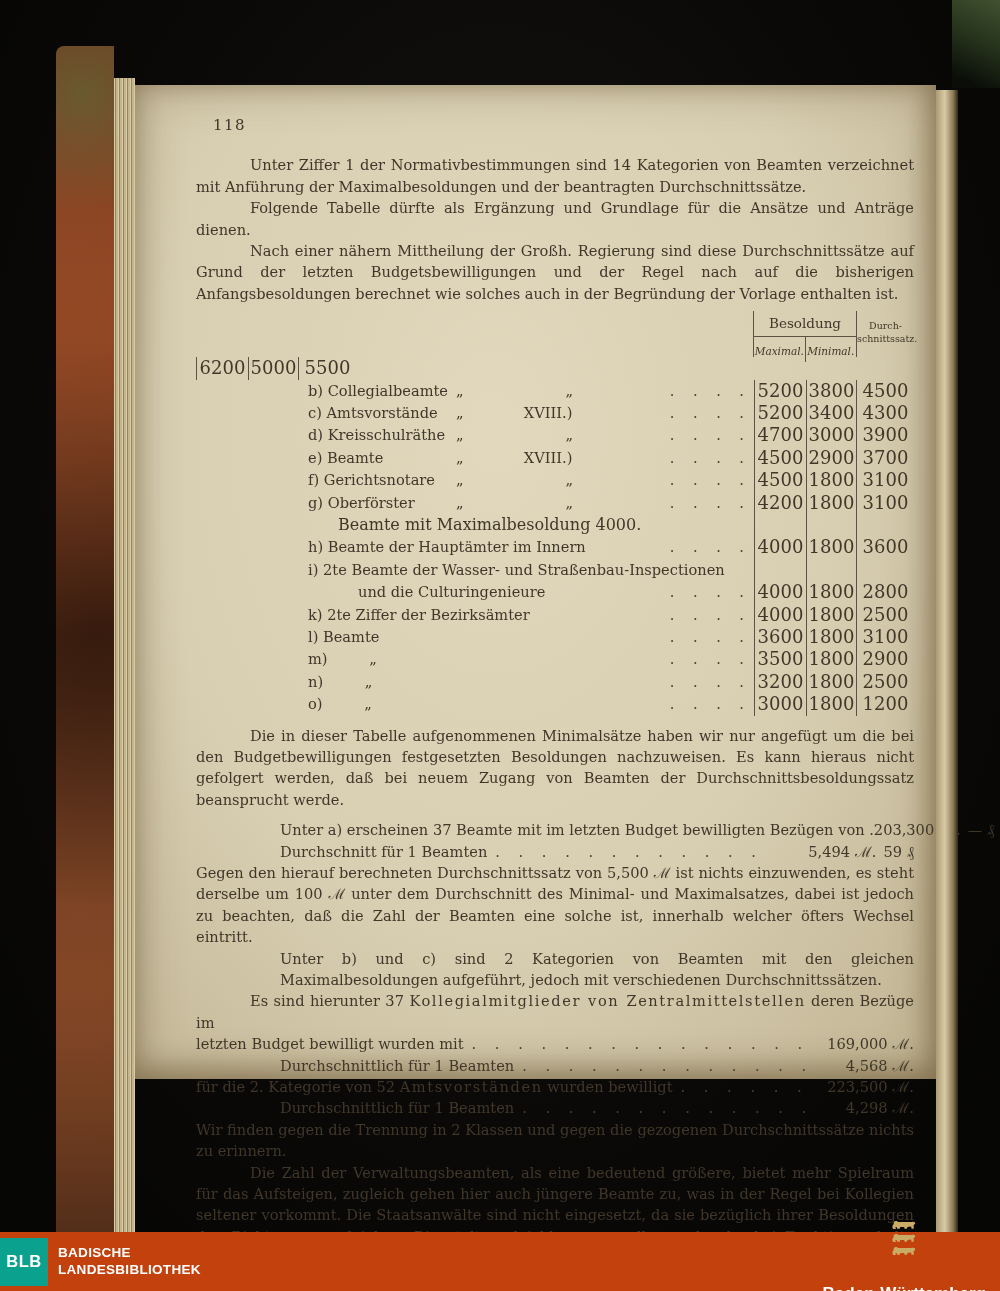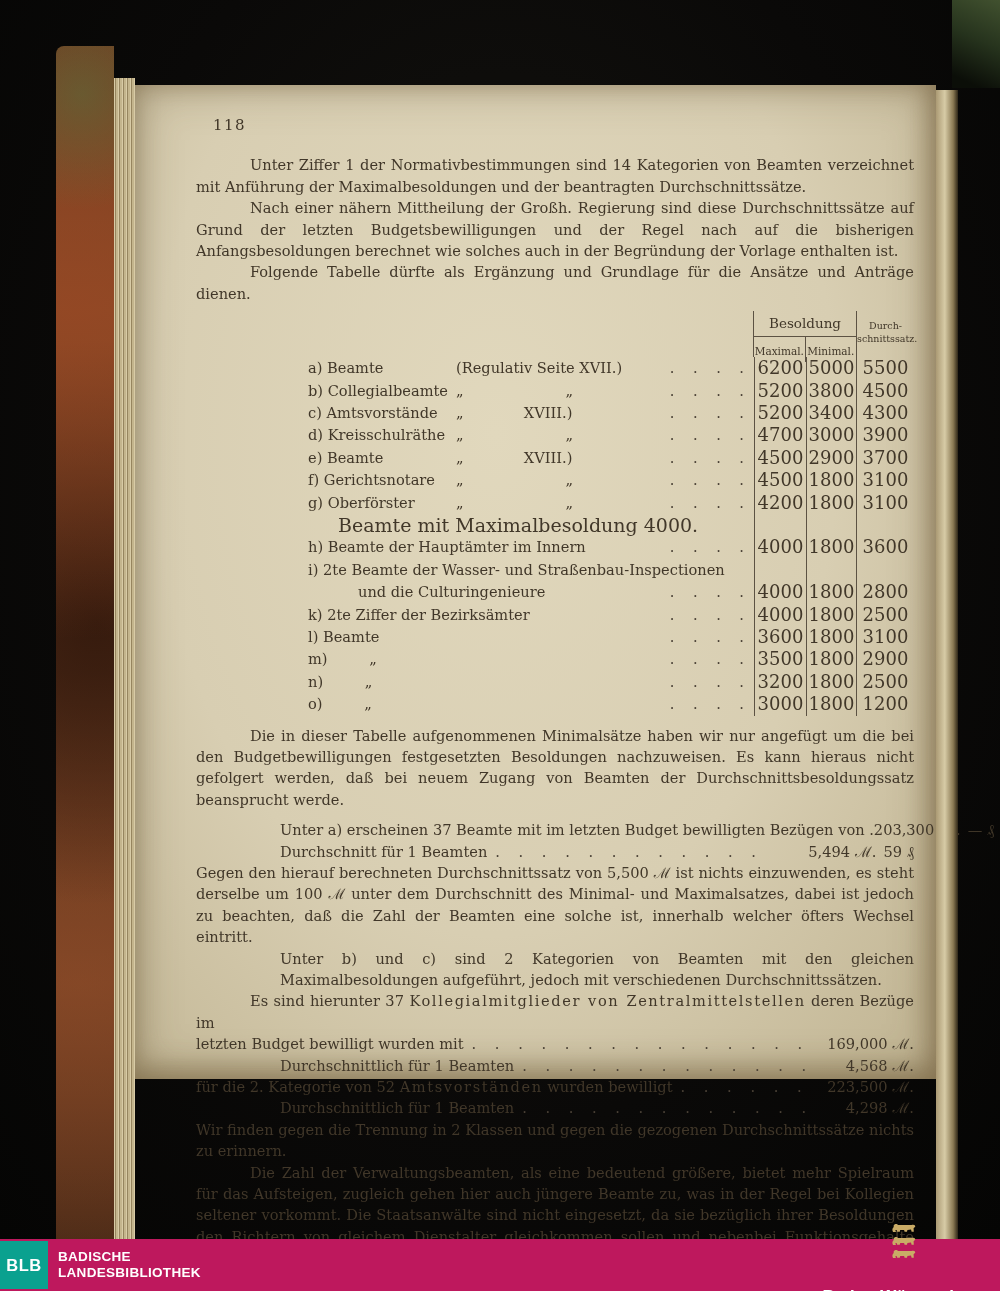--- a/index.html
+++ b/index.html
@@ -35,26 +35,26 @@
   .ind{text-indent:54px;}
   .gap-top{margin-top:9px;}
 
   
   .stable{margin:7px 0 9px 0;text-align:left;}
   .st-head{display:flex;height:46px;font-family:"DejaVu Serif",serif;}
   .st-headspace{flex:1;}
   .hd-group{width:102px;border-left:1px solid #5c5243;display:flex;flex-direction:column;}
   .hd-title{text-align:center;font-size:13.5px;font-weight:normal;padding:2px 0 1px 0;border-bottom:1px solid #5c5243;}
   .hd-sub{display:flex;flex:1;font-size:10.5px;}
-  .hd-sub span{flex:1;text-align:center;padding-top:4px;}
+  .hd-sub span{flex:1;text-align:center;padding-top:4px;font-style:italic;}
   .hd-sub span + span{border-left:1px solid #5c5243;}
   .hd-col3{width:58px;border-left:1px solid #5c5243;font-size:9.5px;text-align:center;padding-top:9px;line-height:1.3;box-sizing:border-box;}
   .st-row{display:flex;height:22.4px;}
   .st-label{flex:1;display:flex;overflow:hidden;padding-left:112px;line-height:22.4px;}
-  .st-label.sec{padding-left:142px;font-size:19px;}
+  .st-label.sec{padding-left:142px;font-size:16px;}
   .st-label.cont{padding-left:162px;}
   .st-name{white-space:pre;min-width:148px;}
   .st-ref{white-space:pre;}
   .st-dots{margin-left:auto;white-space:pre;padding-right:10px;color:#4a4136;}
   .st-dots::after{content:".    .    .    .";}
   .st-num{text-align:center;border-left:1px solid #5c5243;line-height:22.4px;font-size:18px;box-sizing:border-box;}
   .n1{width:52px;}.n2{width:50px;}.n3{width:58px;}
 
   
   .fin{display:flex;align-items:baseline;}
@@ -62,21 +62,21 @@
   .fin-label{white-space:nowrap;}
   .fin-gap{flex:1;}
   .fin-dots{flex:1;overflow:hidden;white-space:nowrap;margin:0 8px;color:#4a4136;}
   .fin-dots::after{content:". . . . . . . . . . . . . . . . . . . . . . . . . . . . . . . . . . . .";letter-spacing:7px;}
   .fin-amount{width:74px;text-align:right;white-space:nowrap;}
   .fin-unit{margin-left:5px;white-space:nowrap;}
   .fin-tail{margin-left:7px;white-space:nowrap;}
   .sperr{letter-spacing:1.6px;}
 
   
-  .footer{position:absolute;left:0;bottom:0;width:1000px;height:52px;background:#be185d;
+  .footer{position:absolute;left:0;bottom:0;width:1000px;height:59px;background:#c2410c;
     display:flex;align-items:center;font-family:"Liberation Sans",sans-serif;justify-content:space-between;}
   .blb-square{width:48px;height:48px;background:#0aa18f;color:#fff;display:flex;align-items:center;justify-content:center;
     font-weight:700;font-size:16.5px;letter-spacing:.5px;}
   .library-name{color:#fff;font-weight:700;font-size:13.5px;line-height:1.2;margin-left:10px;letter-spacing:.3px;}
   .footer-right{margin-left:auto;display:flex;align-items:center;gap:22px;margin-right:14px;flex-direction:column;}
   .state-name{color:#fff;font-weight:700;font-size:17px;}
 </style>
 </head>
 <body>
 
@@ -84,45 +84,40 @@
   <div class="spine"></div>
   <div class="stack-left"></div>
   <div class="cover-corner"></div>
 
   <div class="page">
     <div class="content">
 
       <div class="page-number">118</div>
 
       <p class="doc ind">Unter Ziffer 1 der Normativbestimmungen sind 14 Kategorien von Beamten verzeichnet mit Anführung der Maximalbesoldungen und der beantragten Durchschnittssätze.</p>
+      <p class="doc ind">Folgende Tabelle dürfte als Ergänzung und Grundlage für die Ansätze und Anträge dienen.</p>
       <p class="doc ind">Nach einer nähern Mittheilung der Großh. Regierung sind diese Durchschnittssätze auf Grund der letzten Budgetsbewilligungen und der Regel nach auf die bisherigen Anfangsbesoldungen berechnet wie solches auch in der Begründung der Vorlage enthalten ist.</p>
-      <p class="doc ind">Folgende Tabelle dürfte als Ergänzung und Grundlage für die Ansätze und Anträge dienen.</p>
 
       <div class="stable">
         <div class="st-head">
           <div class="st-headspace"></div>
           <div class="hd-group">
             <div class="hd-title">Besoldung</div>
             <div class="hd-sub">
               <span>Maximal.</span>
               <span>Minimal.</span>
             </div>
           </div>
           <div class="hd-col3">
             <div>Durch-</div>
             <div>schnittssatz.</div>
           </div>
         </div>
 
         <div class="st-row">
-          <div class="st-label">
-              <span class="st-name">a) Beamte</span>
-              <span class="st-ref">(Regulativ Seite XVII.)</span>
-              <span class="st-dots"></span>
-            </div>
           <div class="st-num n1">6200</div>
           <div class="st-num n2">5000</div>
           <div class="st-num n3">5500</div>
         </div>
         <div class="st-row">
           <div class="st-label">
               <span class="st-name">b) Collegialbeamte</span>
               <span class="st-ref">„                      „</span>
               <span class="st-dots"></span>
             </div>

